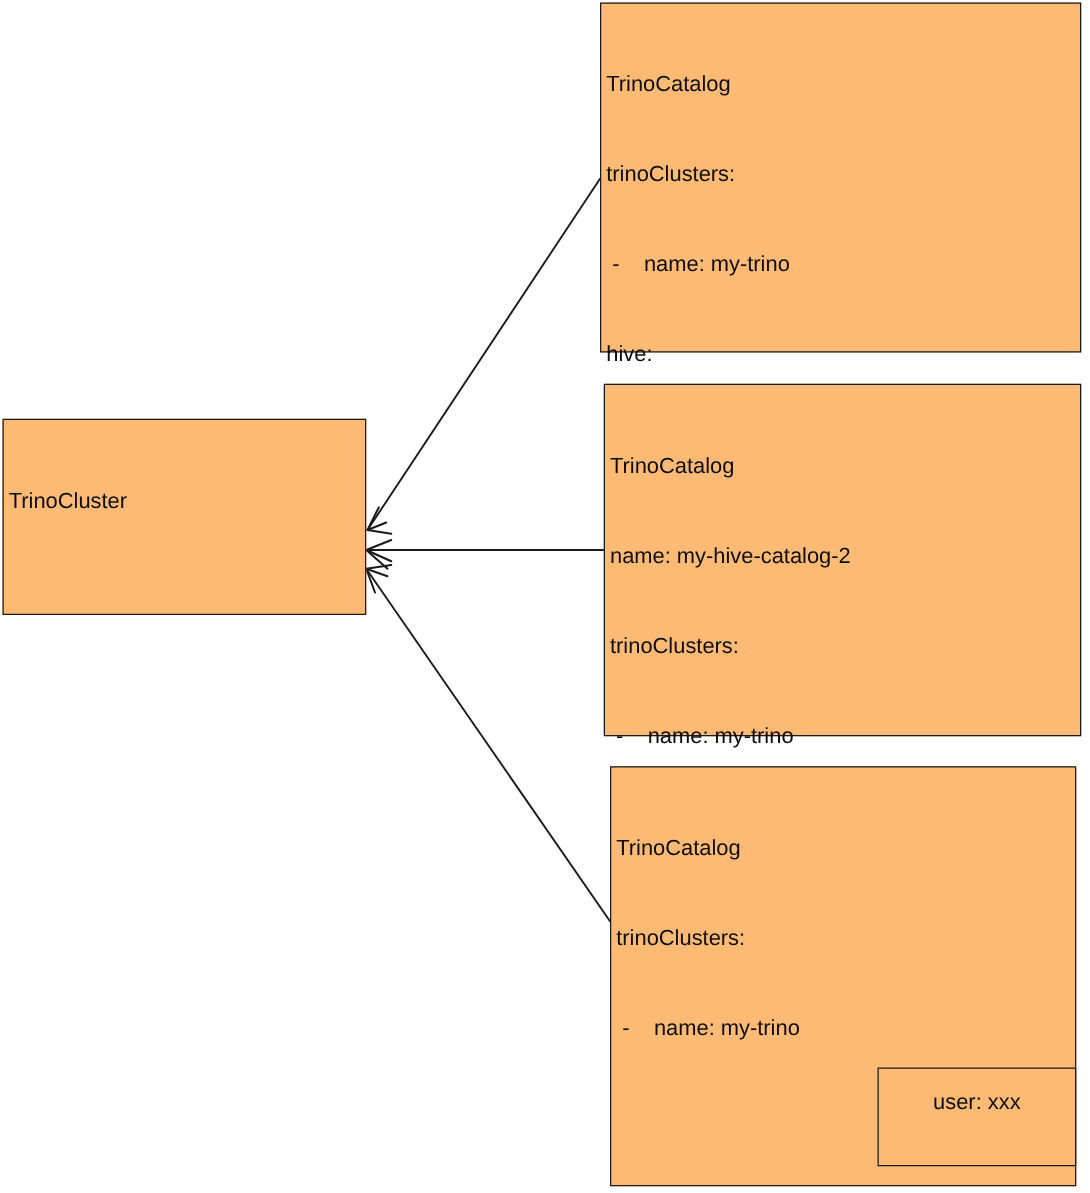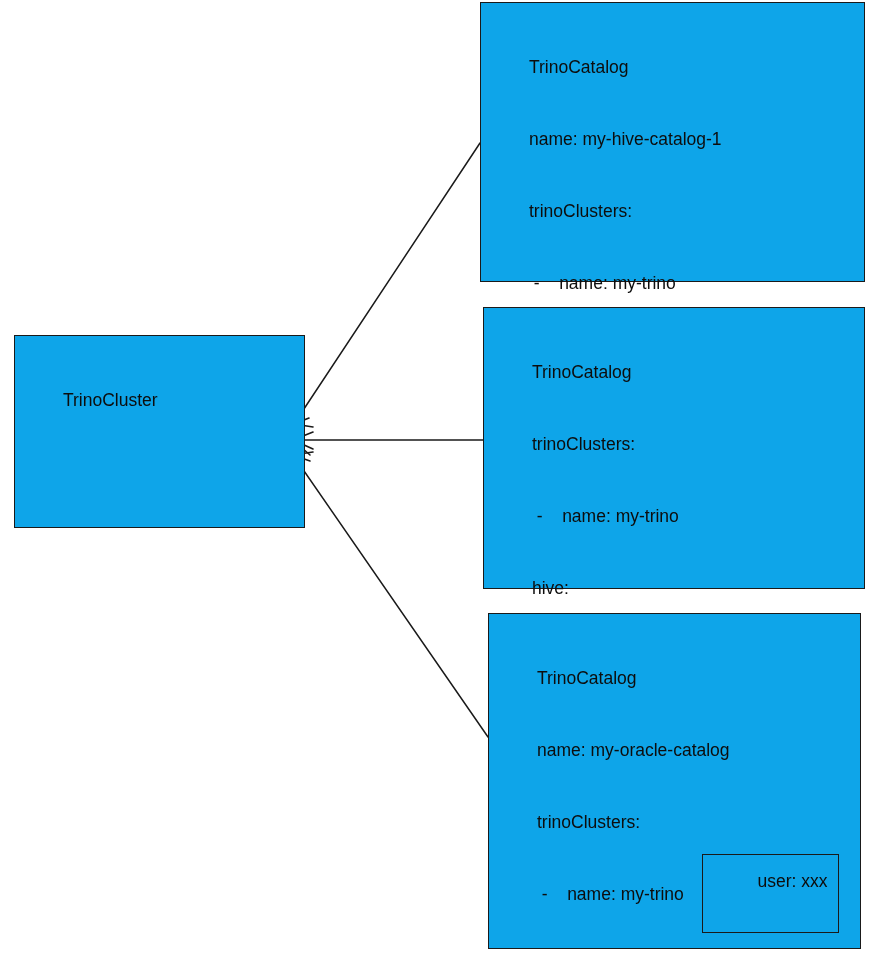--- a/index.html
+++ b/index.html
@@ -24,40 +24,39 @@
     left: 0;
     top: 0;
     width: 872px;
     height: 954px;
     pointer-events: none;
   }
   .node {
     position: absolute;
     box-sizing: border-box;
     border: 1.6px solid #1a1a1a;
-    background: #0ea5e9;
-    padding-left: 44px;
+    background: #fdba74;
   }
   .node-text {
     font-family: "Liberation Sans", sans-serif;
     font-size: 17.5px;
     line-height: 24px;
     color: #0d0d0d;
     white-space: pre;
     padding: 4px 0 0 4px;
   }
   .node-line {
     white-space: pre;
     display: block;
   }
   #node-trino-cluster {
-    left: 14px;
+    left: 2px;
     top: 335px;
     width: 291px;
-    height: 193px;
+    height: 157px;
   }
   #node-catalog-hive-1 {
     left: 480px;
     top: 2px;
     width: 385px;
     height: 280px;
   }
   #node-catalog-hive-2 {
     left: 483px;
     top: 307px;
@@ -66,21 +65,21 @@
   }
   #node-catalog-oracle {
     left: 488px;
     top: 613px;
     width: 373px;
     height: 336px;
   }
   #node-secret {
     left: 702px;
     top: 854px;
-    width: 137px;
+    width: 159px;
     height: 79px;
   }
   .secret-text {
     font-family: "Liberation Sans", sans-serif;
     font-size: 17.5px;
     line-height: 24px;
     color: #0d0d0d;
     text-align: center;
     padding-top: 14px;
   }
@@ -121,47 +120,46 @@
 
   <div class="node" id="node-trino-cluster">
     <div class="node-text">
       <span class="node-line">TrinoCluster</span>
     </div>
   </div>
 
   <div class="node" id="node-catalog-hive-1">
     <div class="node-text">
       <span class="node-line">TrinoCatalog</span>
-      <span class="node-line">name: my-hive-catalog-1</span>
       <span class="node-line">trinoClusters:</span>
       <span class="node-line"> -    name: my-trino</span>
       <span class="node-line">hive:</span>
       <span class="node-line">   s3: # S3ConnnectionSpec</span>
       <span class="node-line">      inline:</span>
       <span class="node-line">         host: minio</span>
       <span class="node-line">   metastore: # whatever</span>
     </div>
   </div>
 
   <div class="node" id="node-catalog-hive-2">
     <div class="node-text">
       <span class="node-line">TrinoCatalog</span>
+      <span class="node-line">name: my-hive-catalog-2</span>
       <span class="node-line">trinoClusters:</span>
       <span class="node-line"> -    name: my-trino</span>
       <span class="node-line">hive:</span>
       <span class="node-line">   hdfs:</span>
       <span class="node-line">      # TBD</span>
       <span class="node-line">   metastore: # whatever</span>
     </div>
   </div>
 
   <div class="node" id="node-catalog-oracle">
     <div class="node-text">
       <span class="node-line">TrinoCatalog</span>
-      <span class="node-line">name: my-oracle-catalog</span>
       <span class="node-line">trinoClusters:</span>
       <span class="node-line"> -    name: my-trino</span>
       
       
       
     </div>
   </div>
 
   <div class="node" id="node-secret">
     <div class="secret-text">

